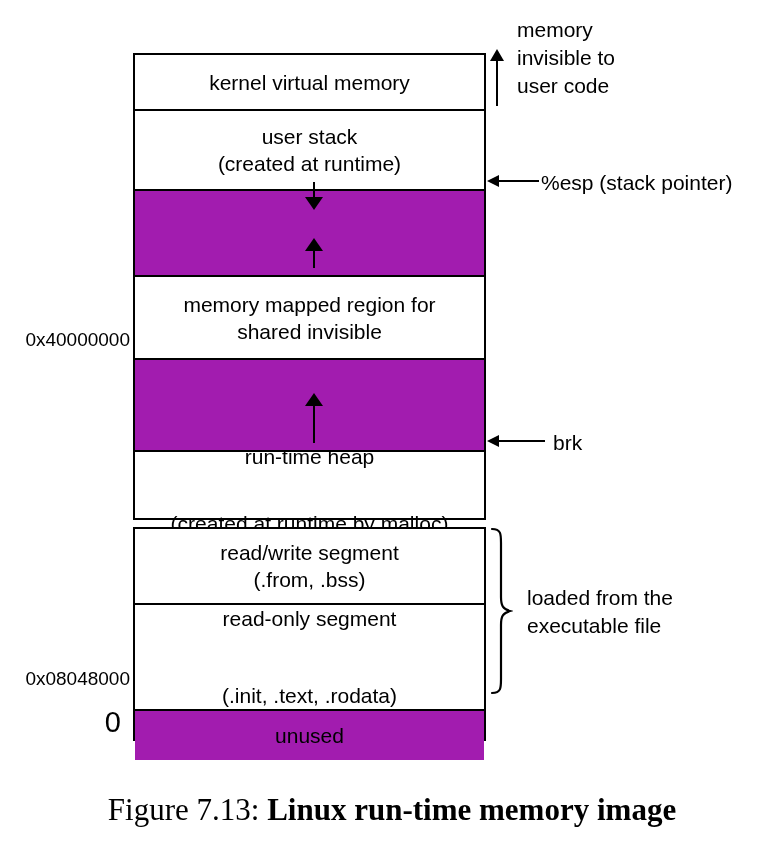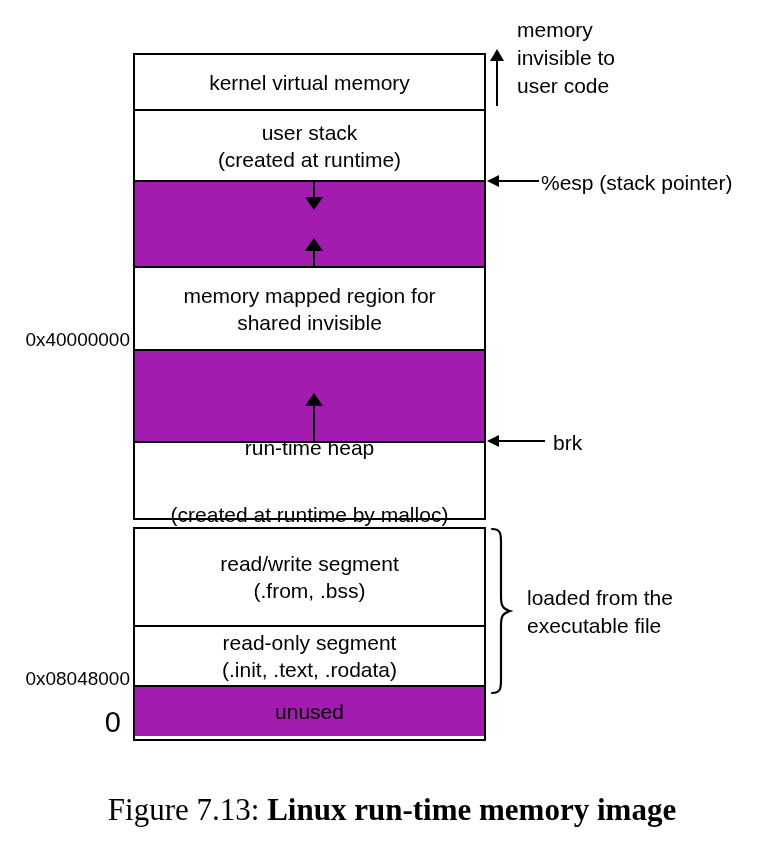--- a/index.html
+++ b/index.html
@@ -11,27 +11,27 @@
   #stack-upper { top: 53px; height: 467px; }
   #stack-lower { top: 527px; height: 214px; }
   .seg { display: flex; flex-direction: column; align-items: center; justify-content: center;
          font-size: 21px; line-height: 27px; text-align: center; box-sizing: border-box; }
   .seg.bordered { border-bottom: 2px solid #000; }
   .seg.gray { background: #a21caf; }
   .seg-line { white-space: nowrap; }
 
   
   #seg-kernel      { height: 56px; }
-  #seg-user-stack  { height: 71px; }
+  #seg-user-stack  { height: 80px; }
   #seg-gap-stack   { height: 86px; position: relative; }
   #seg-mmap        { height: 83px; }
   #seg-gap-heap    { height: 92px; position: relative; }
   #seg-heap        { height: 75px; gap: 40px; }
-  #seg-rw          { height: 98px; }
-  #seg-ro          { height: 60px; }
+  #seg-rw          { height: 76px; }
+  #seg-ro          { height: 106px; justify-content: space-between; }
   #seg-unused      { height: 49px; }
 
   
   .addr { position: absolute; left: 0; width: 130px; text-align: right; font-size: 19px; line-height: 22px; white-space: nowrap; }
   #addr-kernel { top: 89px; }
   #addr-mmap   { top: 329px; }
   #addr-text   { top: 668px; }
   #addr-zero   { top: 705px; width: 121px; font-size: 29px; line-height: 34px; }
 
   

